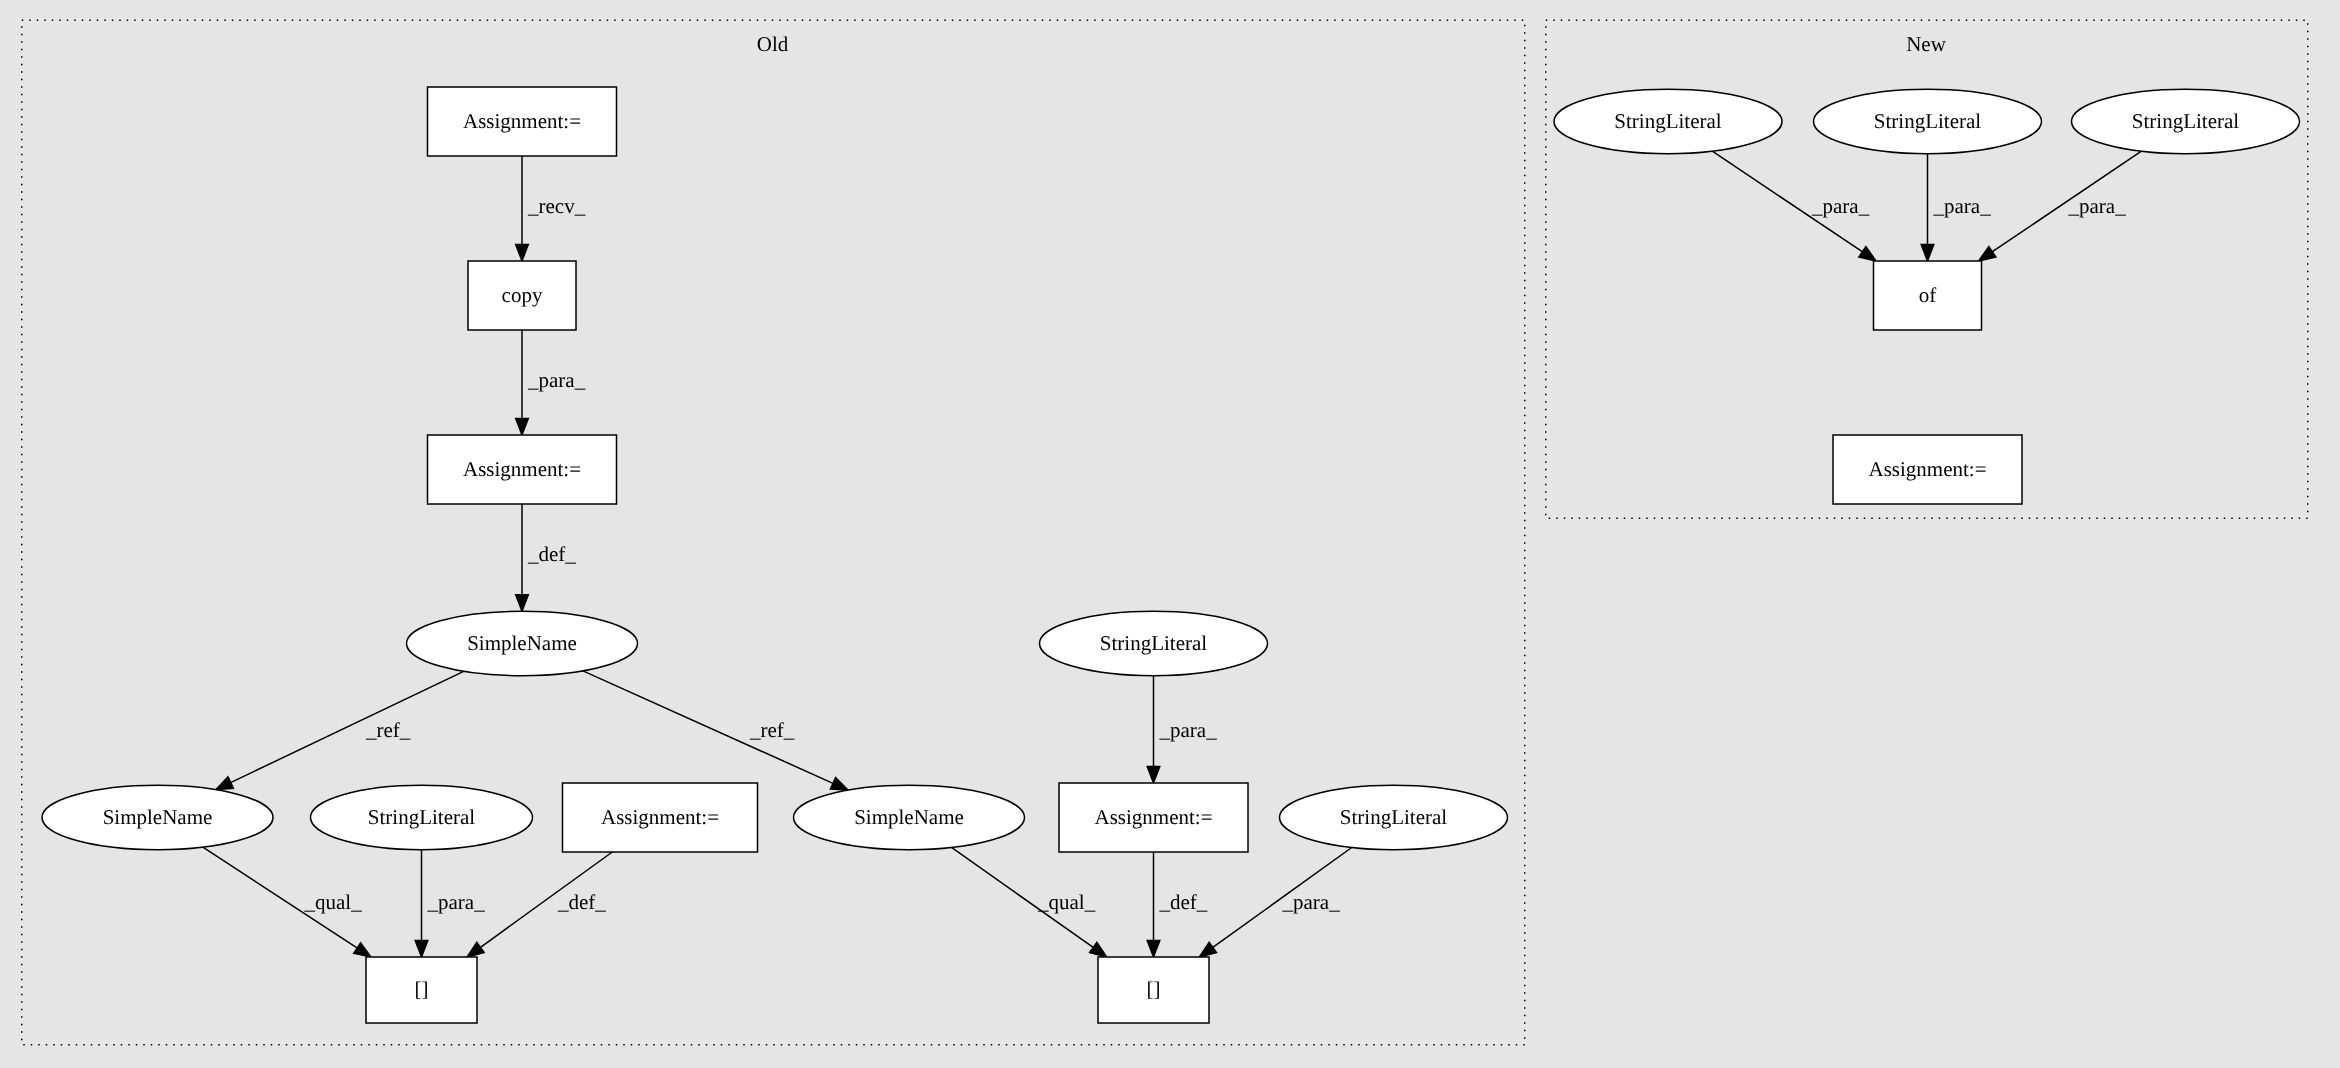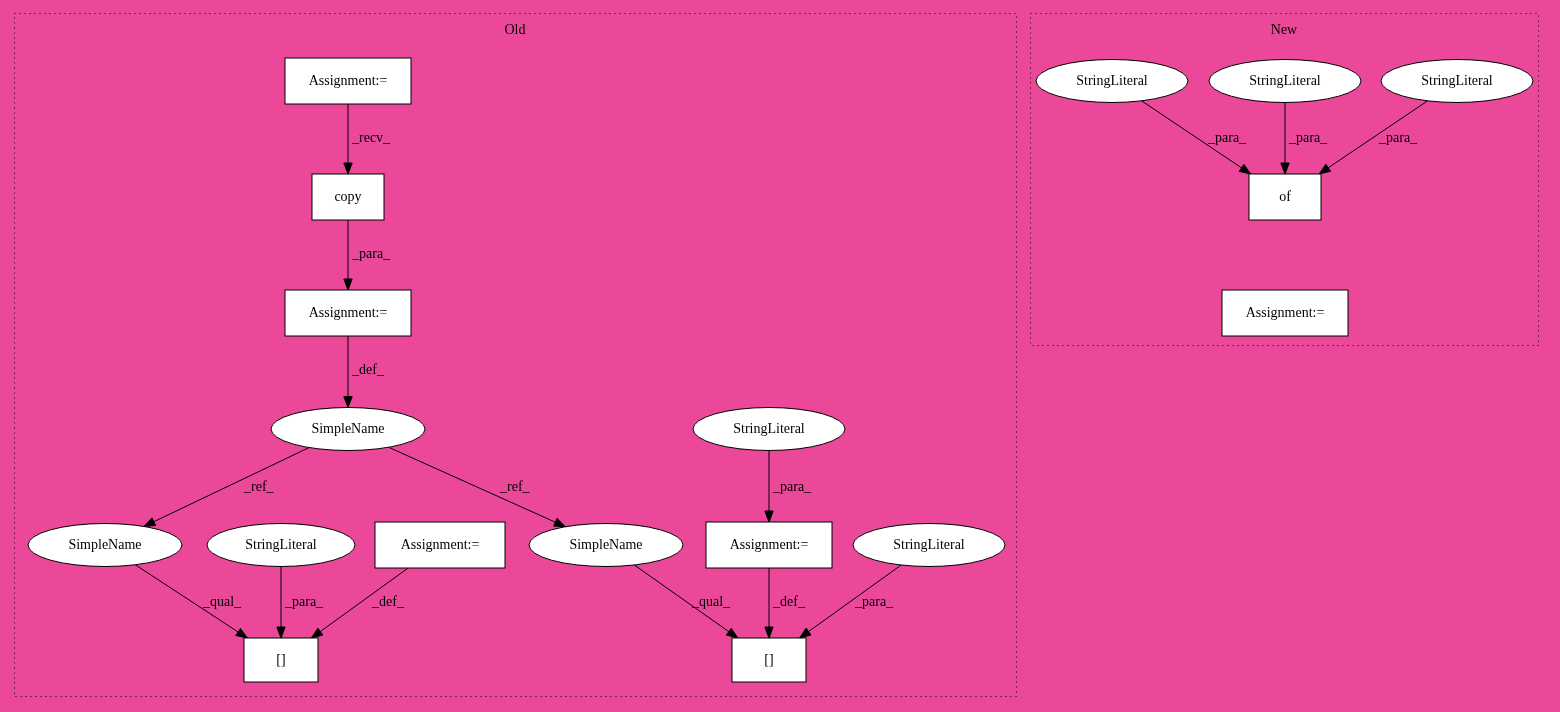--- a/index.html
+++ b/index.html
@@ -4,21 +4,21 @@
 <style>
   html, body {
     margin: 0;
     padding: 0;
     background: #ffffff;
   }
   #canvas {
     position: relative;
     width: 1560px;
     height: 712px;
-    background: #ec4899;
+    background: #e5e5e5;
     font-family: "Liberation Serif", "DejaVu Serif", serif;
   }
   svg { display: block; }
   .node-shape {
     fill: #ffffff;
     stroke: #000000;
     stroke-width: 1;
   }
   .node-label {
     font-family: "Liberation Serif", "DejaVu Serif", serif;

